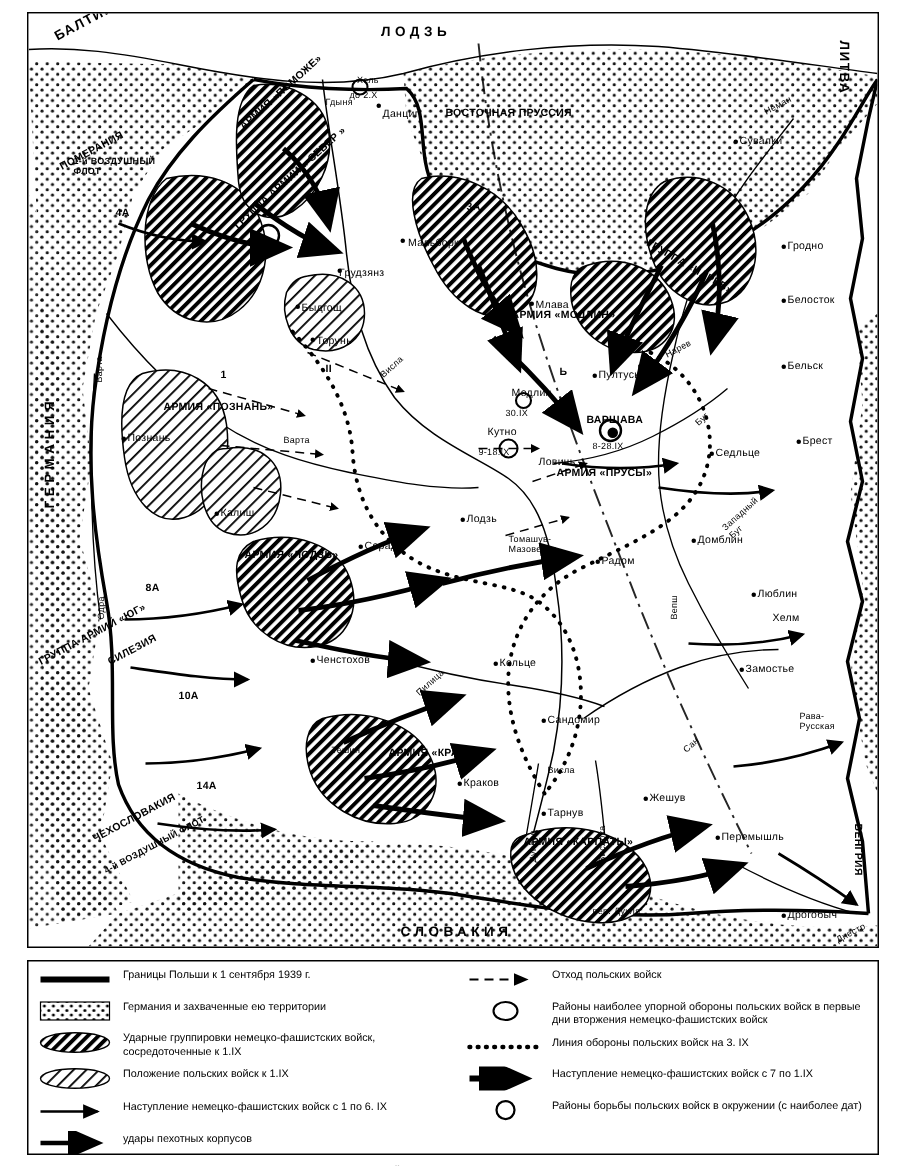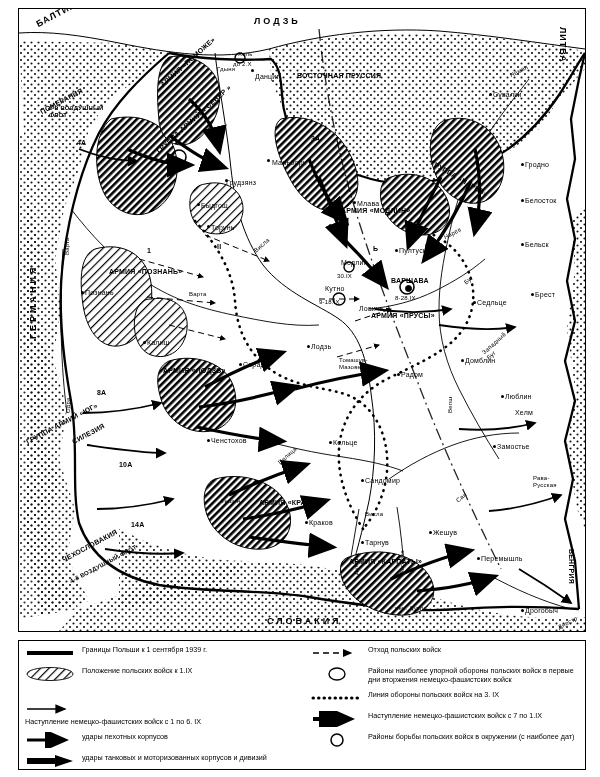--- a/index.html
+++ b/index.html
@@ -304,38 +304,66 @@
 
       <div class="lgrow">
         <div class="lgsym">
           <svg width="52" height="16">
               <rect x="2" y="6" width="46" height="4" fill="#000"></rect>
             </svg>
         </div>
         <div class="lgtxt">Границы Польши к 1 сентября 1939 г.</div>
       </div>
 
-
+      <div class="lgrow">
+        <div class="lgsym">
+          <svg width="52" height="16">
+            <defs>
+                <pattern id="ld" width="6" height="6" patternUnits="userSpaceOnUse">
+              <circle cx="1.6" cy="1.6" r="1" fill="#000"></circle>
+                  <circle cx="4.6" cy="4.6" r="1" fill="#000"></circle>
+            </pattern>
+              </defs>
+            <rect x="2" y="2" width="46" height="12" fill="url(#ld)" stroke="#000" stroke-width="0.8"></rect>
+          </svg>
+        </div>
+        <div class="lgtxt">Германия и захваченные ею территории</div>
+      </div>
+
+      <div class="lgrow">
+        <div class="lgsym">
+          <svg width="52" height="16">
+            <defs>
+                <pattern id="lhd" width="5" height="5" patternUnits="userSpaceOnUse" patternTransform="rotate(45)">
+              <rect width="5" height="5" fill="#fff"></rect>
+                  <rect width="2.6" height="5" fill="#000"></rect>
+            </pattern>
+              </defs>
+            <ellipse cx="25" cy="8" rx="23" ry="6.5" fill="url(#lhd)" stroke="#000" stroke-width="0.9"></ellipse>
+          </svg>
+        </div>
+        <div class="lgtxt">Ударные группировки немецко-фашистских войск, сосредоточенные к 1.IX</div>
+      </div>
 
       <div class="lgrow">
         <div class="lgsym">
           <svg width="52" height="16">
             <defs>
                 <pattern id="lhl" width="6" height="6" patternUnits="userSpaceOnUse" patternTransform="rotate(45)">
               <rect width="6" height="6" fill="#fff"></rect>
                   <rect width="1.2" height="6" fill="#000"></rect>
             </pattern>
               </defs>
             <ellipse cx="25" cy="8" rx="23" ry="6.5" fill="url(#lhl)" stroke="#000" stroke-width="0.9"></ellipse>
           </svg>
         </div>
         <div class="lgtxt">Положение польских войск к 1.IX</div>
       </div>
 
-      <div class="lgrow" style="margin-top:19px;flex-direction:column;">
+      <div class="lgrow" style="margin-top:6px;">
         <div class="lgsym">
           <svg width="52" height="16">
             <defs>
                 <marker id="lm1" markerWidth="8" markerHeight="8" refX="6" refY="3" orient="auto">
               <path d="M0,0 L7,3 L0,6 z" fill="#000"></path>
                 </marker>
               </defs>
             <path d="M2,8 H40" stroke="#000" stroke-width="1.6" marker-end="url(#lm1)"></path>
           </svg>
         </div>

